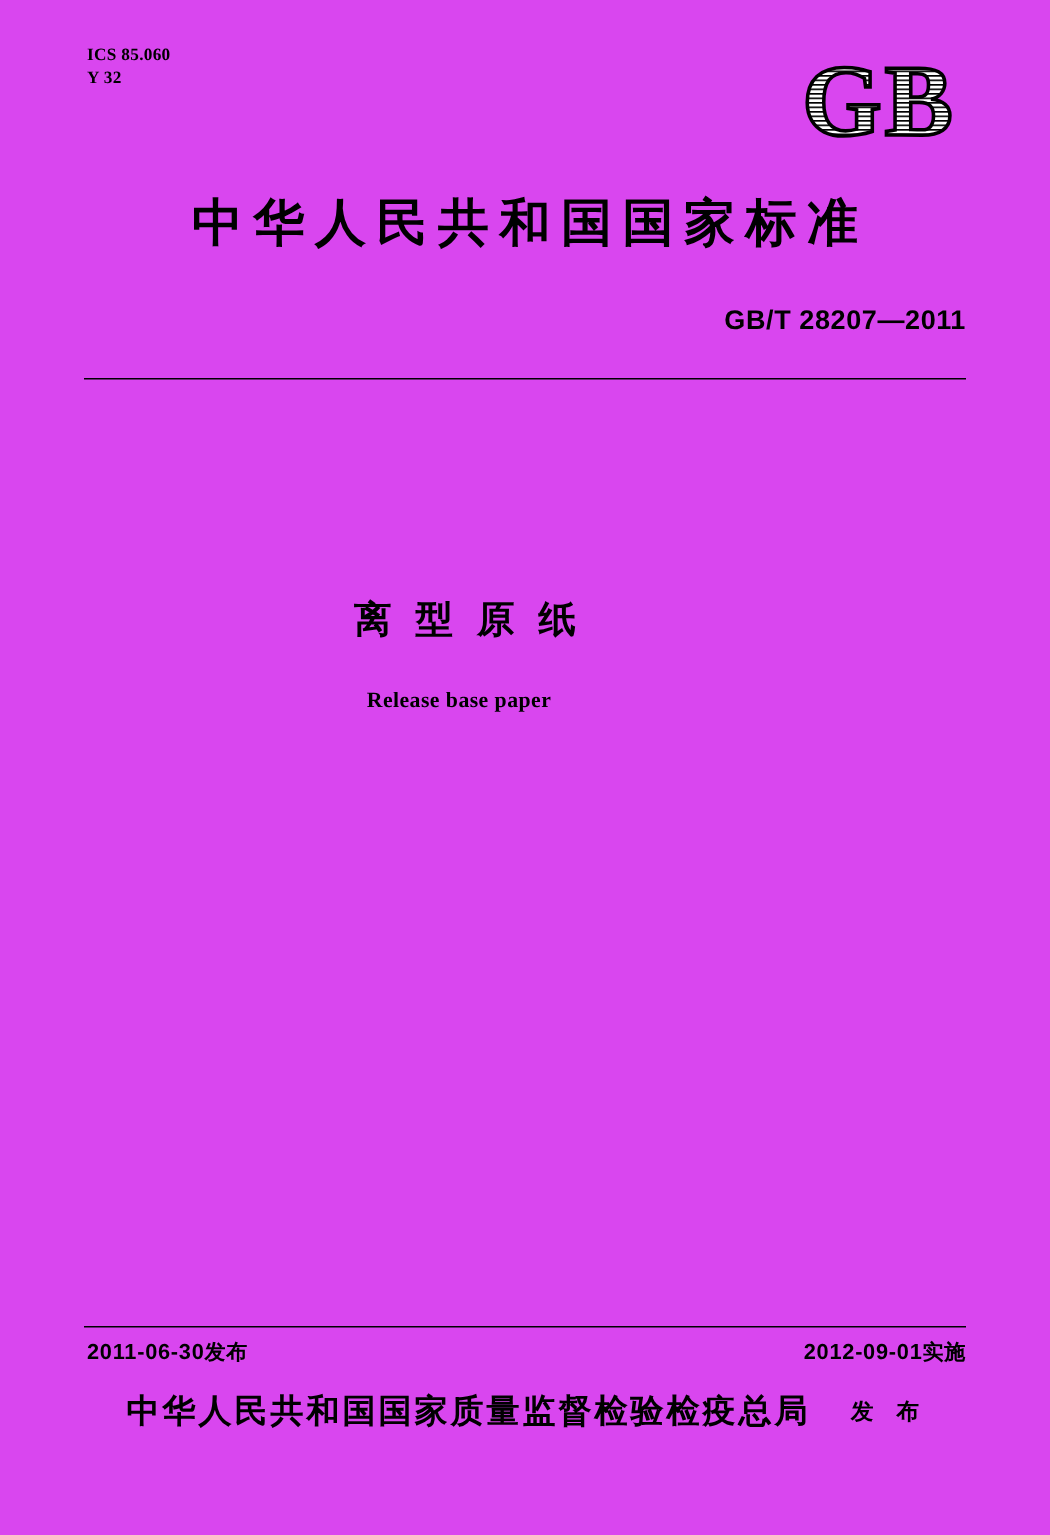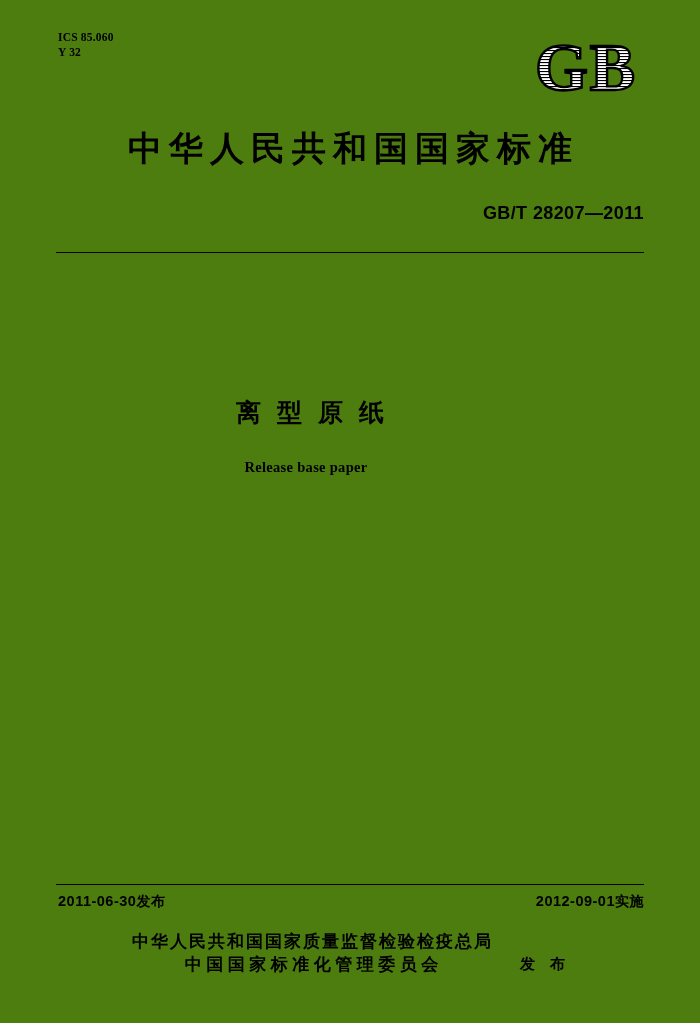--- a/index.html
+++ b/index.html
@@ -13,21 +13,21 @@
     font-family: "Liberation Serif", serif;
     color: #000000;
     position: relative;
     overflow: hidden;
   }
   .page {
     position: absolute;
     left: 0; top: 0;
     width: 700px;
     height: 1023px;
-    background: #4d7c0f;
+    background: #d946ef;
   }
 
   
   .ics-block {
     position: absolute;
     left: 58px;
     top: 30px;
     font-family: "Liberation Serif", serif;
     font-weight: bold;
     font-size: 11.5px;
@@ -150,21 +150,21 @@
     display: flex;
     justify-content: center;
     align-items: center;
     white-space: nowrap;
   }
   .pub-lines {
     display: inline-block;
     text-align: center;
   }
   .pub-line1 {
-    font-size: 17px;
+    font-size: 22px;
     letter-spacing: 2px;
     text-indent: 2px;
     line-height: 23px;
   }
   .pub-line2 {
     font-size: 17px;
     letter-spacing: 4.5px;
     text-indent: 4.5px;
     line-height: 23px;
   }
@@ -215,19 +215,18 @@
   </div>
 
   <div class="effective-date">
     <span>2012-09-01</span><span class="cn">实施</span>
   </div>
 
   <div class="publisher">
     <div class="pub-row">
       <div class="pub-lines">
         <div class="pub-line1">中华人民共和国国家质量监督检验检疫总局</div>
-        <div class="pub-line2">中国国家标准化管理委员会</div>
       </div>
       <div class="pub-issue">发 布</div>
     </div>
   </div>
 
 </div>
 
 </body></html>

